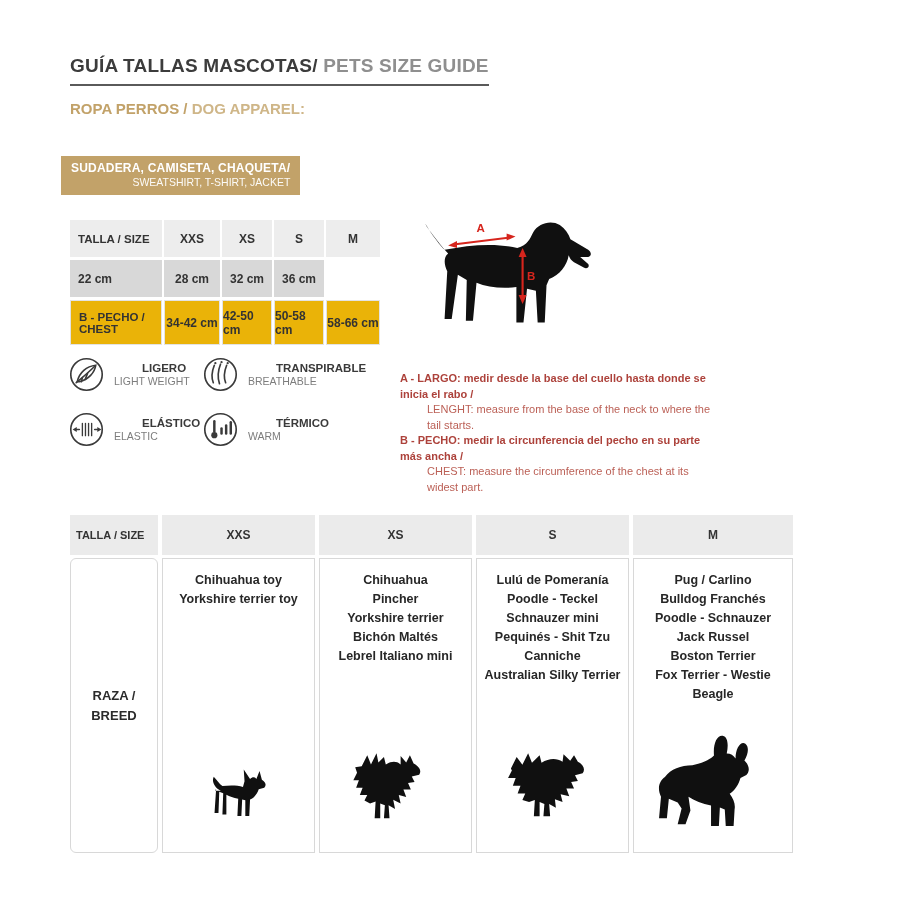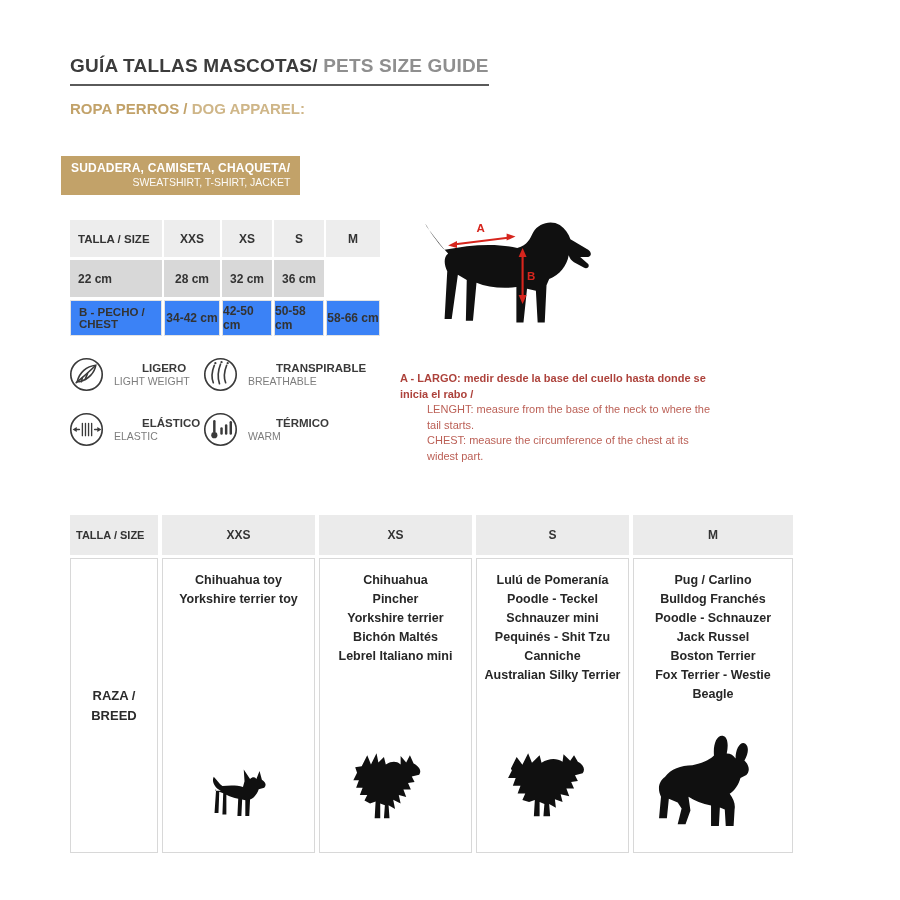--- a/index.html
+++ b/index.html
@@ -20,21 +20,21 @@
   .cat-box .l2{font-size:10.5px;font-weight:400;opacity:.95;}
 
   
   .size-table{position:absolute;left:70px;top:220px;width:304px;font-size:12px;}
   .st-row{display:grid;grid-template-columns:92px 56px 50px 50px 54px;column-gap:2px;margin-bottom:3px;}
   .st-row > div{height:37px;display:flex;align-items:center;justify-content:center;
                 font-weight:700;color:#333;}
   .st-row > div:first-child{justify-content:flex-start;padding-left:8px;}
   .st-head > div{background:#ededed;}
   .st-a > div{background:#d8d8d8;}
-  .st-b > div{background:#3b82f6;border:1px solid #e3e3e3;box-sizing:border-box;height:36px;}
+  .st-b > div{background:#eab308;border:1px solid #e3e3e3;box-sizing:border-box;height:45px;}
   .st-row .lbl{font-size:11.5px;}
 
   
   .diagram{position:absolute;left:418px;top:214px;width:195px;height:132px;}
 
   
   .features{position:absolute;left:68px;top:356px;display:grid;
             grid-template-columns:132px 170px;column-gap:2px;row-gap:18px;}
   .feature{display:flex;align-items:center;}
   .feature svg{flex:0 0 37px;}
@@ -50,21 +50,21 @@
 
   
   .breed-table{position:absolute;left:70px;top:515px;width:723px;}
   .bt-row{display:grid;grid-template-columns:88px 153px 153px 153px 160px;column-gap:4px;}
   .bt-h{background:#ebebeb;height:40px;display:flex;align-items:center;justify-content:center;
         font-size:12px;font-weight:700;color:#333;}
   .bt-h:first-child{justify-content:flex-start;padding-left:6px;font-size:11px;box-sizing:border-box;}
   .bt-body{margin-top:3px;}
   .bt-c{border:1px solid #d8d8d8;background:#fff;height:295px;box-sizing:border-box;
         display:flex;flex-direction:column;align-items:center;justify-content:flex-end;}
-  .raza-cell{justify-content:center;font-size:13px;font-weight:800;line-height:20px;text-align:center;color:#2b2b2b;}
+  .raza-cell{justify-content:center;font-size:13px;font-weight:800;line-height:20px;text-align:center;color:#2b2b2b;border-radius:6px;}
   .breeds{padding-top:12px;text-align:center;font-size:12.5px;font-weight:600;
           line-height:19px;color:#272727;}
   .dog-slot{margin-top:auto;margin-bottom:28px;display:flex;justify-content:center;align-items:flex-end;}
 
   svg .ink{fill:#101010;}
   svg .line{stroke:#3a3a3a;stroke-width:1.6;fill:none;stroke-linecap:round;}
   svg .thick{stroke:#3a3a3a;stroke-width:2.4;fill:none;stroke-linecap:round;}
   svg .red-line{stroke:#d6251d;stroke-width:2.4;fill:none;}
   svg .red-fill{fill:#d6251d;}
   svg .red-label{fill:#d6251d;font-family:"Liberation Sans",sans-serif;font-weight:800;font-size:13px;}
@@ -183,20 +183,21 @@
       <div class="txt">
         <div class="es">TÉRMICO</div>
         <div class="en">WARM</div>
       </div>
     </div>
   </div>
 
   <div class="notes">
     <div class="note-es"><span class="note-bold">A - LARGO:</span><span>medir desde la base del cuello hasta donde se inicia el rabo /</span></div>
     <div class="note-en">LENGHT: measure from the base of the neck to where the tail starts.</div>
+    <div class="note-es"><span class="note-bold">B - PECHO:</span><span>medir la circunferencia del pecho en su parte más ancha /</span></div>
     <div class="note-en">CHEST: measure the circumference of the chest at its widest part.</div>
   </div>
 
   <div class="breed-table">
     <div class="bt-row">
       <div class="bt-h">TALLA /  SIZE</div>
       <div class="bt-h">XXS</div>
       <div class="bt-h">XS</div>
       <div class="bt-h">S</div>
       <div class="bt-h">M</div>

